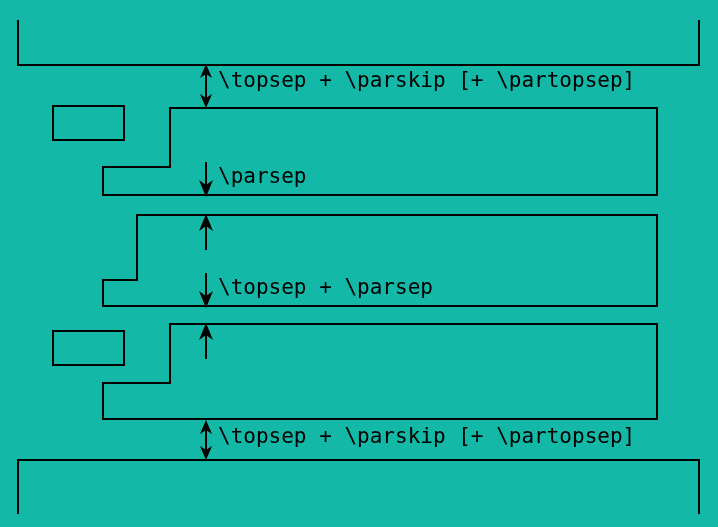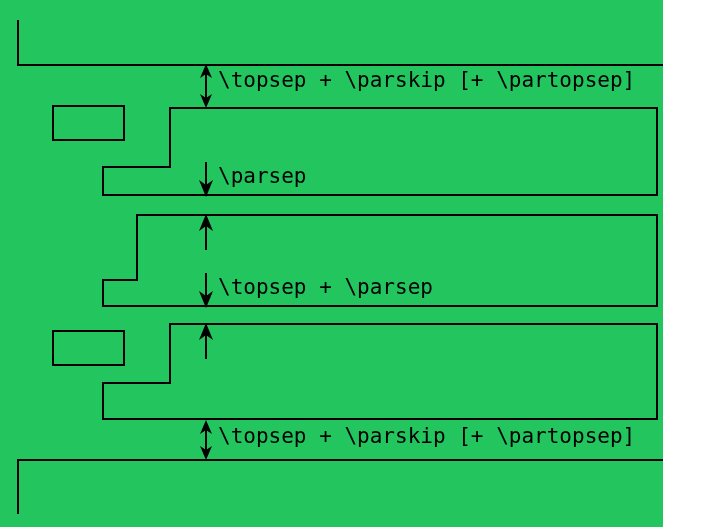--- a/index.html
+++ b/index.html
@@ -6,23 +6,23 @@
   html, body {
     margin: 0;
     padding: 0;
     background: #ffffff;
   }
   body {
     font-family: "DejaVu Sans Mono", "Liberation Mono", monospace;
   }
   #diagram-root {
     position: relative;
-    width: 663px;
+    width: 718px;
     height: 527px;
-    background: #22c55e;
+    background: #14b8a6;
     overflow: hidden;
   }
   #diagram-svg {
     position: absolute;
     left: 0;
     top: 0;
     width: 718px;
     height: 527px;
     display: block;
   }

